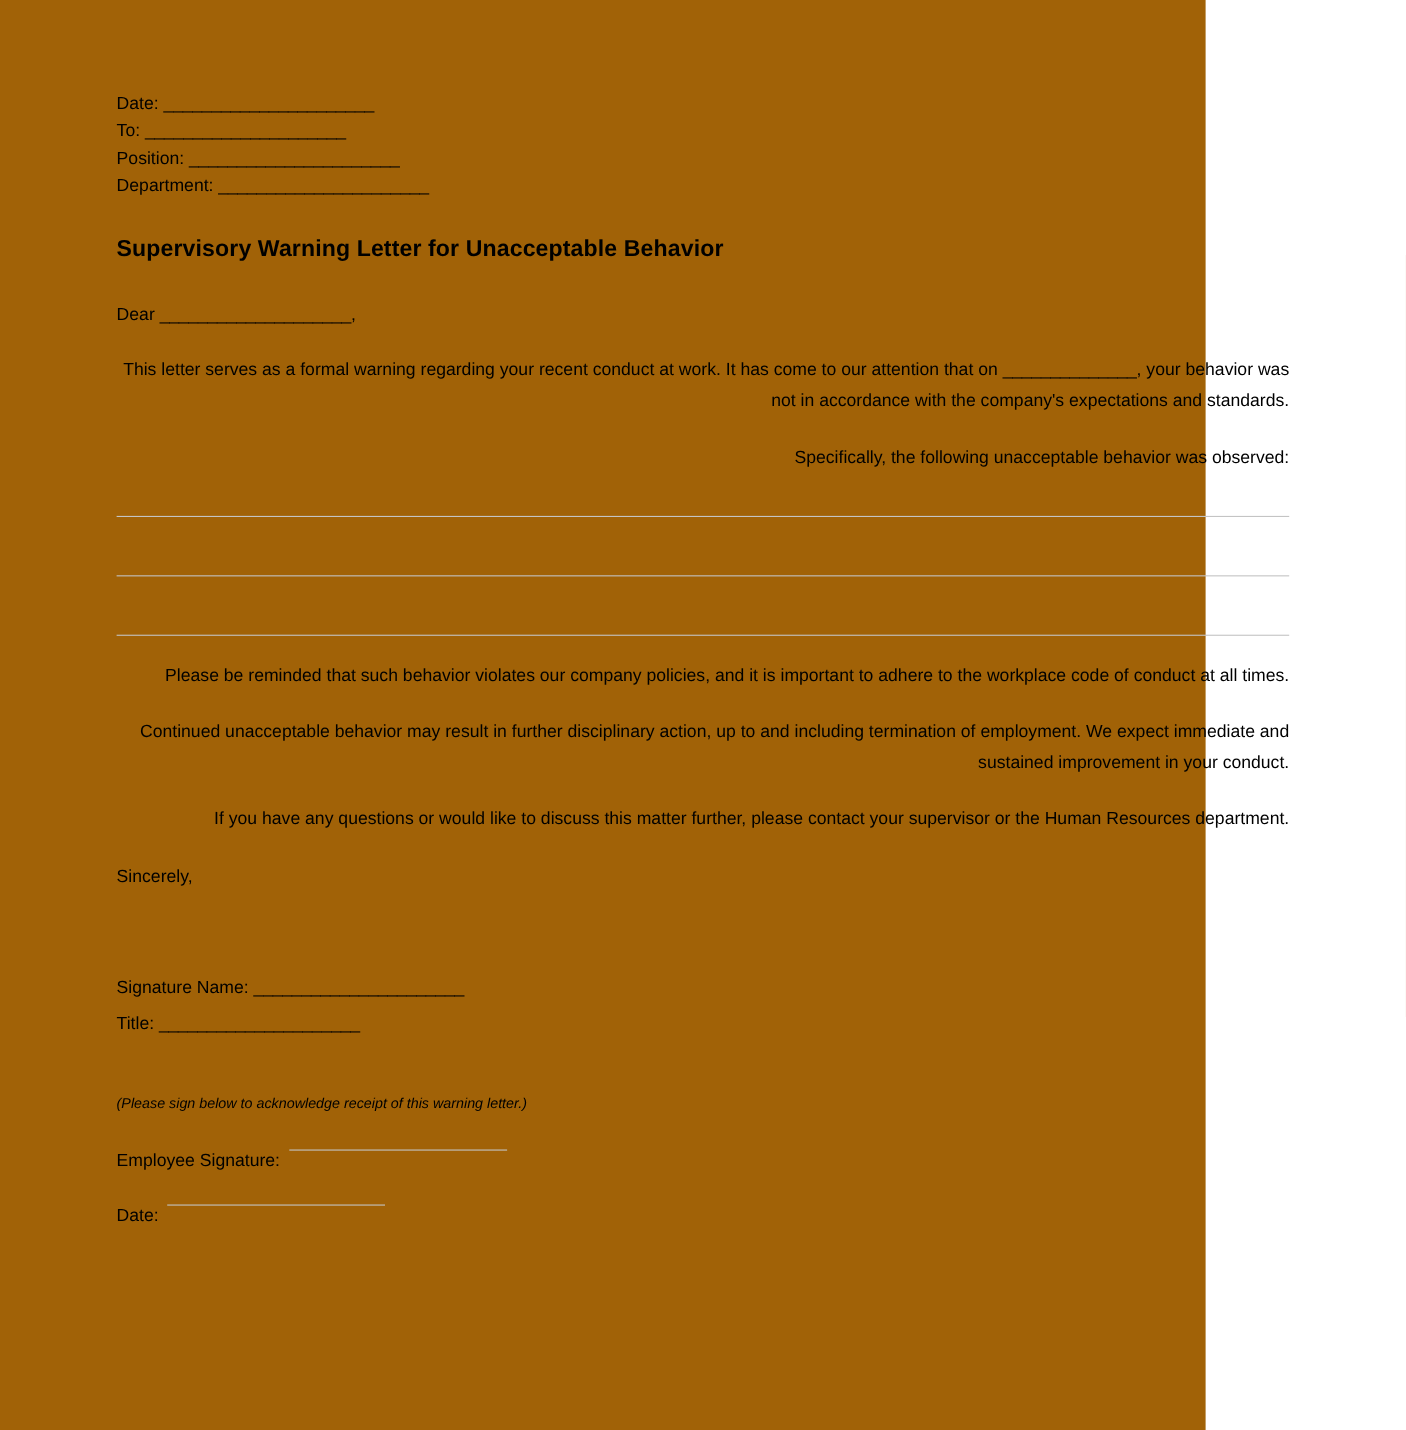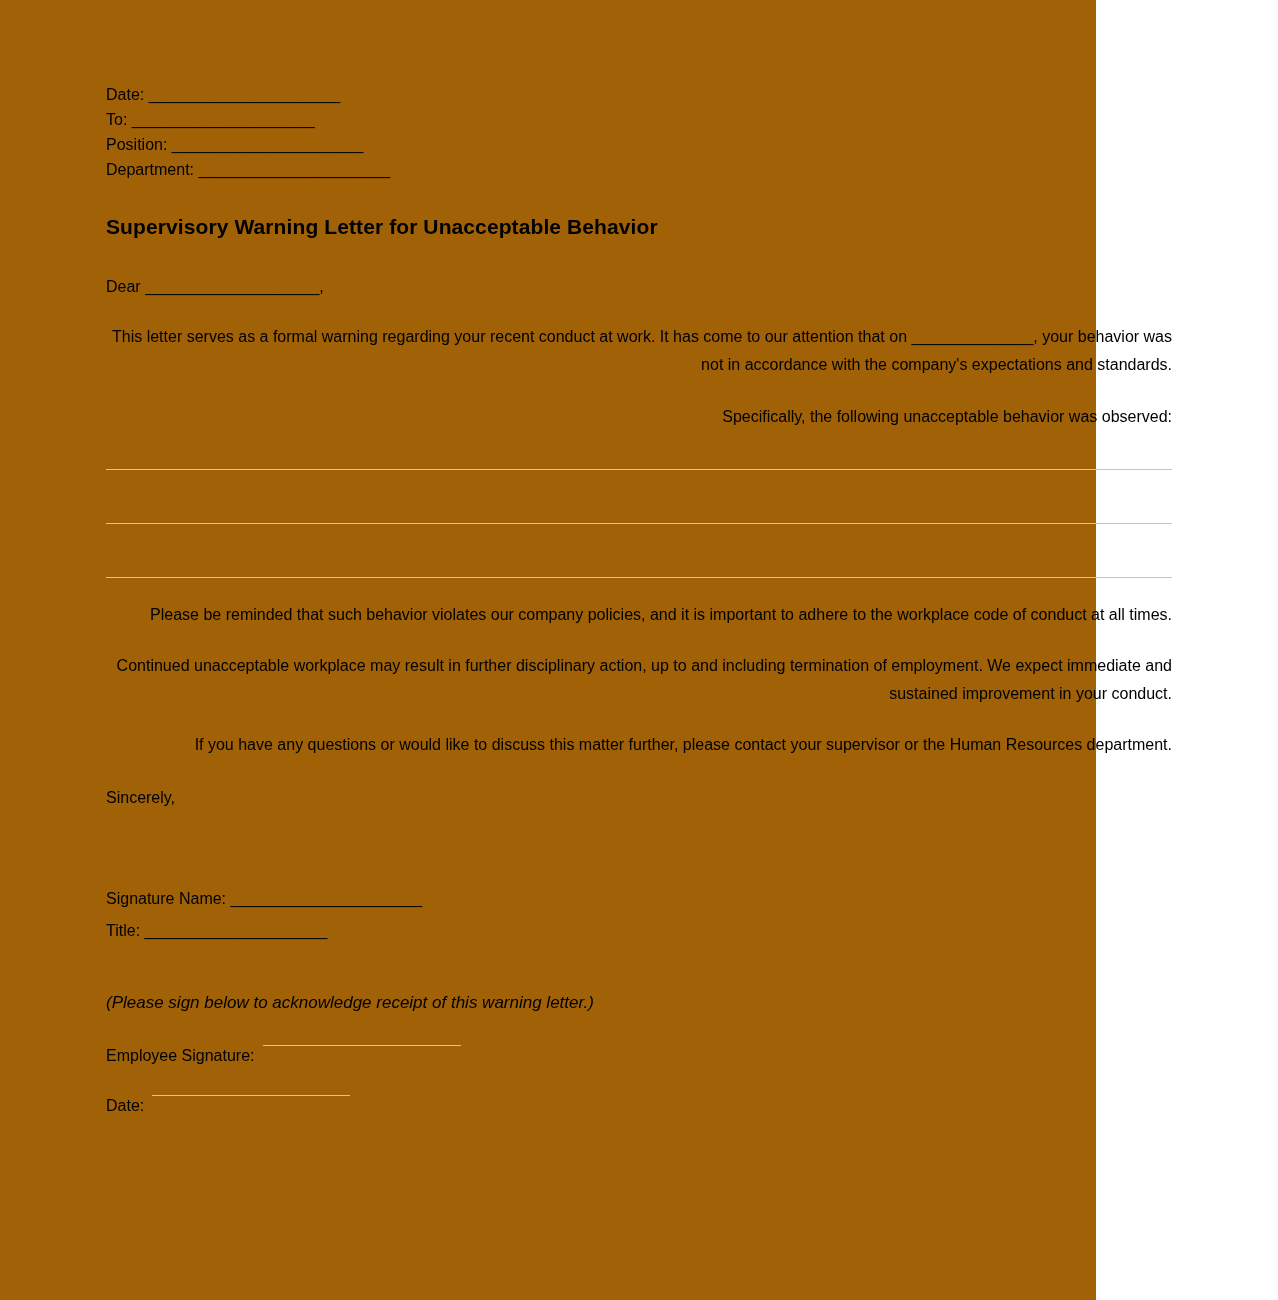--- a/index.html
+++ b/index.html
@@ -91,21 +91,21 @@
   .sig-fields {
     margin-top: 72px;
     font-size: 16px;
     line-height: 32px;
   }
   .sig-field {
     white-space: nowrap;
   }
   .ack-note {
     margin-top: 44px;
-    font-size: 17px;
+    font-size: 13px;
     font-style: italic;
     line-height: 24px;
   }
 
   
   .ack-fields {
     margin-top: 30px;
   }
   .ack-row {
     display: flex;
@@ -172,21 +172,21 @@
     <div class="para tight">Specifically, the following unacceptable behavior was observed:</div>
 
     <div class="rules">
       <div class="rule"></div>
       <div class="rule"></div>
       <div class="rule"></div>
     </div>
 
     <div class="para">Please be reminded that such behavior violates our company policies, and it is important to adhere to the workplace code of conduct at all times.</div>
 
-    <div class="para">Continued unacceptable workplace may result in further disciplinary action, up to and including termination of employment. We expect immediate and sustained improvement in your conduct.</div>
+    <div class="para">Continued unacceptable behavior may result in further disciplinary action, up to and including termination of employment. We expect immediate and sustained improvement in your conduct.</div>
 
     <div class="para">If you have any questions or would like to discuss this matter further, please contact your supervisor or the Human Resources department.</div>
 
     <div class="closing">Sincerely,</div>
 
     <div class="sig-fields">
       <div class="sig-field">
         <span>Signature Name:</span>
         <span class="blank">______________________</span>
       </div>

